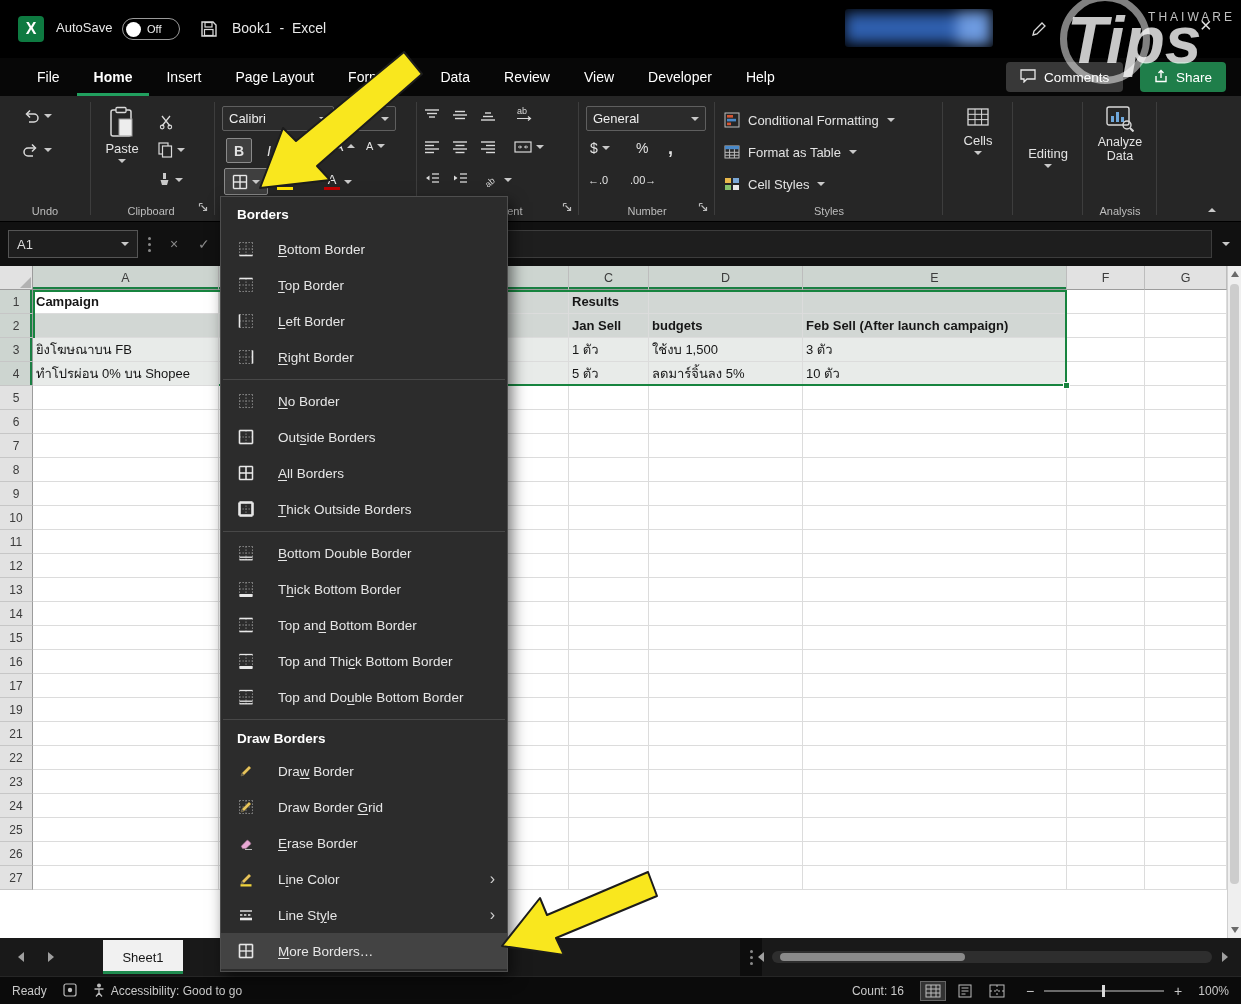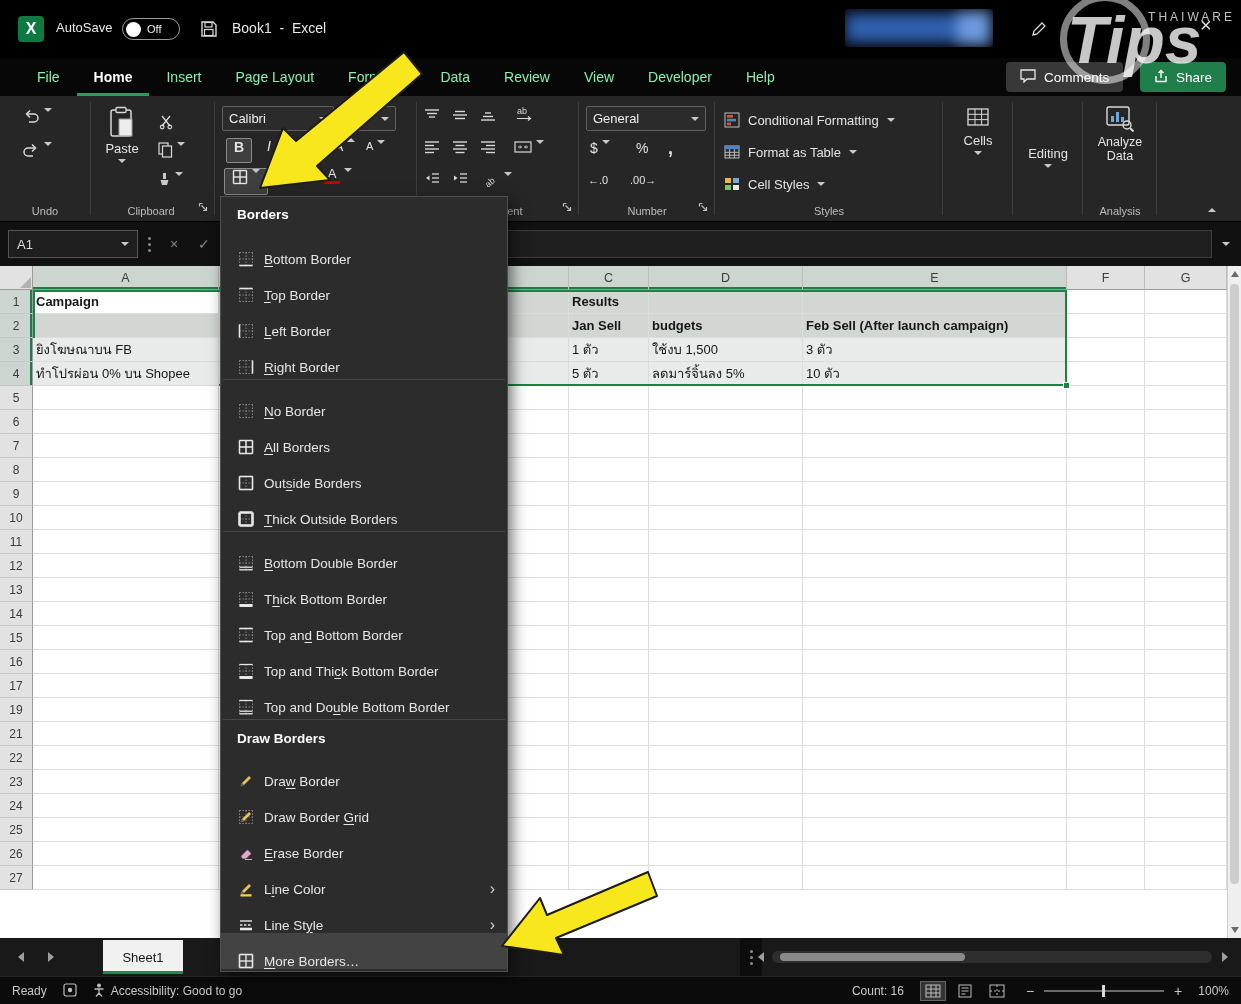--- a/index.html
+++ b/index.html
@@ -27,31 +27,31 @@
 .acct .b2{position:absolute;left:112px;top:2px;width:34px;height:34px;background:#6d9ae0}
 .penicon{position:absolute;left:1030px;top:20px}
 .close-x{position:absolute;left:1200px;top:14px;font-size:20px;color:#e0e0e0}
 
 #watermark{position:absolute;right:0;top:0;width:252px;height:118px;z-index:60;pointer-events:none}
 #watermark .ring{position:absolute;left:71px;top:-6px;width:90px;height:90px;border:7px solid rgba(255,255,255,.5);border-radius:50%}
 #watermark .brand{position:absolute;left:78px;top:2px;font-size:66px;font-style:italic;font-weight:bold;color:rgba(255,255,255,.78)}
 #watermark .sub{position:absolute;right:6px;top:10px;font-size:12px;letter-spacing:3px;color:rgba(255,255,255,.75)}
 
 #tabrow{position:absolute;left:0;top:58px;width:1241px;height:38px;background:#070707;display:flex;align-items:center;padding-left:20px}
-.rtab{padding:0 17px;height:38px;line-height:38px;color:#86efac;font-size:14px}
+.rtab{padding:0 17px;height:38px;line-height:38px;color:#ffffff;font-size:14px}
 .rtab.active{color:#fff;font-weight:bold;box-shadow:inset 0 -3px 0 #21a05f}
 .pill-btn{position:absolute;height:30px;top:4px;border-radius:4px;display:flex;align-items:center;gap:8px;padding:0 14px;font-size:13.5px;color:#fff}
 #comments-btn{left:1006px;background:#383838}
 #share-btn{left:1140px;background:#1f7e4a}
 
 #ribbon{position:absolute;left:0;top:96px;width:1241px;height:126px;background:#262626;border-bottom:1px solid #000;color:#e3e3e3}
 .gdiv{position:absolute;top:6px;bottom:6px;width:1px;background:#3d3d3d}
 .glabel{position:absolute;bottom:4px;font-size:11px;color:#bdbdbd;text-align:center}
 .launch{position:absolute;bottom:5px}
-.rbtn{position:absolute;display:flex;align-items:flex-start;gap:4px;color:#e3e3e3;font-size:13px}
+.rbtn{position:absolute;display:flex;align-items:center;gap:4px;color:#e3e3e3;font-size:13px}
 .stackbtn{position:absolute;display:flex;flex-direction:column;align-items:center;gap:3px;color:#e3e3e3;font-size:13px}
 .combo{position:absolute;display:flex;align-items:center;gap:6px;background:#2b2b2b;border:1px solid #5f5f5f;border-radius:2px;padding:0 6px;font-size:13px;color:#eee}
 .combo span{flex:1;white-space:nowrap}
 .toggled{border:1px solid #8a8a8a;background:#3f3f3f;border-radius:2px;justify-content:center}
 .srow{position:absolute;display:flex;align-items:center;gap:8px;height:24px;color:#e3e3e3;font-size:13px;white-space:nowrap}
 .swatchbar{width:16px;height:3px;margin-top:1px}
 
 #formulabar{position:absolute;left:0;top:222px;width:1241px;height:44px;background:#111}
 .namebox{position:absolute;left:8px;top:8px;width:130px;height:28px;background:#1e1e1e;border:1px solid #555;display:flex;align-items:center;color:#ddd;font-size:13px;padding:0 8px;gap:6px}
 .namebox span{flex:1}
@@ -98,21 +98,21 @@
 .vico{padding:2px 4px;border:1px solid transparent;display:flex}
 .vico.active{background:#333;border-color:#666}
 .zoomtrack{position:relative;width:120px;height:2px;background:#6a6a6a}
 .zoomtrack .zthumb{position:absolute;left:58px;top:-5px;width:3px;height:12px;background:#d9d9d9}
 .acc{display:flex;align-items:center;gap:6px}
 
 #bmenu{position:absolute;left:220px;top:196px;width:288px;background:#2c2c2c;border:1px solid #4e4e4e;box-shadow:4px 6px 14px rgba(0,0,0,.55);z-index:70;padding-bottom:2px}
 .mhead{height:34px;display:flex;align-items:center;padding-left:16px;color:#fff;font-weight:bold;font-size:13.5px}
 .mhead.h2{height:30px}
 .msep{height:1px;background:#484848;margin:4px 2px 3px}
-.mitem{height:36px;display:flex;align-items:flex-end;padding:0 12px 0 16px;color:#e6e6e6;font-size:13.5px;gap:9px}
+.mitem{height:36px;display:flex;align-items:center;padding:0 12px 0 16px;color:#e6e6e6;font-size:13.5px;gap:23px}
 .mitem.hl{background:#434343}
 .mitem u{text-underline-offset:2px}
 .micon{width:18px;display:flex;justify-content:center}
 .mlabel{white-space:nowrap}
 .msub{margin-left:auto;color:#cfcfcf;font-size:16px;line-height:1}
 
 #arrows{position:absolute;left:0;top:0;width:1241px;height:1004px;z-index:80;pointer-events:none}
 </style>
 </head>
 <body>
@@ -930,56 +930,56 @@
       </div>
       <div class="mitem">
         <span class="micon">
           <svg width="16" height="16" viewBox="0 0 16 16">
             <line x1="1.5" y1="1.5" x2="14.5" y2="1.5" stroke="#909090" stroke-width="1" stroke-dasharray="1.3 1.7"></line>
             <line x1="1.5" y1="14.5" x2="14.5" y2="14.5" stroke="#909090" stroke-width="1" stroke-dasharray="1.3 1.7"></line>
             <line x1="1.5" y1="1.5" x2="1.5" y2="14.5" stroke="#909090" stroke-width="1" stroke-dasharray="1.3 1.7"></line>
             <line x1="14.5" y1="1.5" x2="14.5" y2="14.5" stroke="#909090" stroke-width="1" stroke-dasharray="1.3 1.7"></line>
             <line x1="1.5" y1="8" x2="14.5" y2="8" stroke="#909090" stroke-width="1" stroke-dasharray="1.3 1.7"></line>
             <line x1="8" y1="1.5" x2="8" y2="14.5" stroke="#909090" stroke-width="1" stroke-dasharray="1.3 1.7"></line>
+            <line x1="1.5" y1="1.5" x2="14.5" y2="1.5" stroke="#e8e8e8" stroke-width="1.6"></line>
+            <line x1="1.5" y1="14.5" x2="14.5" y2="14.5" stroke="#e8e8e8" stroke-width="1.6"></line>
+            <line x1="1.5" y1="1.5" x2="1.5" y2="14.5" stroke="#e8e8e8" stroke-width="1.6"></line>
+            <line x1="14.5" y1="1.5" x2="14.5" y2="14.5" stroke="#e8e8e8" stroke-width="1.6"></line>
+          </svg>
+        </span>
+        <span class="mlabel">Out<u>s</u>ide Borders</span>
+      </div>
+      <div class="mitem">
+        <span class="micon">
+          <svg width="16" height="16" viewBox="0 0 16 16">
+            <line x1="1.5" y1="1.5" x2="14.5" y2="1.5" stroke="#909090" stroke-width="1" stroke-dasharray="1.3 1.7"></line>
+            <line x1="1.5" y1="14.5" x2="14.5" y2="14.5" stroke="#909090" stroke-width="1" stroke-dasharray="1.3 1.7"></line>
+            <line x1="1.5" y1="1.5" x2="1.5" y2="14.5" stroke="#909090" stroke-width="1" stroke-dasharray="1.3 1.7"></line>
+            <line x1="14.5" y1="1.5" x2="14.5" y2="14.5" stroke="#909090" stroke-width="1" stroke-dasharray="1.3 1.7"></line>
+            <line x1="1.5" y1="8" x2="14.5" y2="8" stroke="#909090" stroke-width="1" stroke-dasharray="1.3 1.7"></line>
+            <line x1="8" y1="1.5" x2="8" y2="14.5" stroke="#909090" stroke-width="1" stroke-dasharray="1.3 1.7"></line>
             <line x1="1.5" y1="1.5" x2="14.5" y2="1.5" stroke="#e8e8e8" stroke-width="1.5"></line>
             <line x1="1.5" y1="14.5" x2="14.5" y2="14.5" stroke="#e8e8e8" stroke-width="1.5"></line>
             <line x1="1.5" y1="1.5" x2="1.5" y2="14.5" stroke="#e8e8e8" stroke-width="1.5"></line>
             <line x1="14.5" y1="1.5" x2="14.5" y2="14.5" stroke="#e8e8e8" stroke-width="1.5"></line>
             <line x1="1.5" y1="8" x2="14.5" y2="8" stroke="#e8e8e8" stroke-width="1.5"></line>
             <line x1="8" y1="1.5" x2="8" y2="14.5" stroke="#e8e8e8" stroke-width="1.5"></line>
           </svg>
         </span>
         <span class="mlabel"><u>A</u>ll Borders</span>
       </div>
       <div class="mitem">
         <span class="micon">
           <svg width="16" height="16" viewBox="0 0 16 16">
             <line x1="1.5" y1="1.5" x2="14.5" y2="1.5" stroke="#909090" stroke-width="1" stroke-dasharray="1.3 1.7"></line>
             <line x1="1.5" y1="14.5" x2="14.5" y2="14.5" stroke="#909090" stroke-width="1" stroke-dasharray="1.3 1.7"></line>
             <line x1="1.5" y1="1.5" x2="1.5" y2="14.5" stroke="#909090" stroke-width="1" stroke-dasharray="1.3 1.7"></line>
             <line x1="14.5" y1="1.5" x2="14.5" y2="14.5" stroke="#909090" stroke-width="1" stroke-dasharray="1.3 1.7"></line>
             <line x1="1.5" y1="8" x2="14.5" y2="8" stroke="#909090" stroke-width="1" stroke-dasharray="1.3 1.7"></line>
             <line x1="8" y1="1.5" x2="8" y2="14.5" stroke="#909090" stroke-width="1" stroke-dasharray="1.3 1.7"></line>
-            <line x1="1.5" y1="1.5" x2="14.5" y2="1.5" stroke="#e8e8e8" stroke-width="1.6"></line>
-            <line x1="1.5" y1="14.5" x2="14.5" y2="14.5" stroke="#e8e8e8" stroke-width="1.6"></line>
-            <line x1="1.5" y1="1.5" x2="1.5" y2="14.5" stroke="#e8e8e8" stroke-width="1.6"></line>
-            <line x1="14.5" y1="1.5" x2="14.5" y2="14.5" stroke="#e8e8e8" stroke-width="1.6"></line>
-          </svg>
-        </span>
-        <span class="mlabel">Out<u>s</u>ide Borders</span>
-      </div>
-      <div class="mitem">
-        <span class="micon">
-          <svg width="16" height="16" viewBox="0 0 16 16">
-            <line x1="1.5" y1="1.5" x2="14.5" y2="1.5" stroke="#909090" stroke-width="1" stroke-dasharray="1.3 1.7"></line>
-            <line x1="1.5" y1="14.5" x2="14.5" y2="14.5" stroke="#909090" stroke-width="1" stroke-dasharray="1.3 1.7"></line>
-            <line x1="1.5" y1="1.5" x2="1.5" y2="14.5" stroke="#909090" stroke-width="1" stroke-dasharray="1.3 1.7"></line>
-            <line x1="14.5" y1="1.5" x2="14.5" y2="14.5" stroke="#909090" stroke-width="1" stroke-dasharray="1.3 1.7"></line>
-            <line x1="1.5" y1="8" x2="14.5" y2="8" stroke="#909090" stroke-width="1" stroke-dasharray="1.3 1.7"></line>
-            <line x1="8" y1="1.5" x2="8" y2="14.5" stroke="#909090" stroke-width="1" stroke-dasharray="1.3 1.7"></line>
             <line x1="1.5" y1="1.5" x2="14.5" y2="1.5" stroke="#e8e8e8" stroke-width="2.6"></line>
             <line x1="1.5" y1="14.5" x2="14.5" y2="14.5" stroke="#e8e8e8" stroke-width="2.6"></line>
             <line x1="1.5" y1="1.5" x2="1.5" y2="14.5" stroke="#e8e8e8" stroke-width="2.6"></line>
             <line x1="14.5" y1="1.5" x2="14.5" y2="14.5" stroke="#e8e8e8" stroke-width="2.6"></line>
           </svg>
         </span>
         <span class="mlabel"><u>T</u>hick Outside Borders</span>
       </div>
       <div class="msep"></div>
       <div class="mitem">

